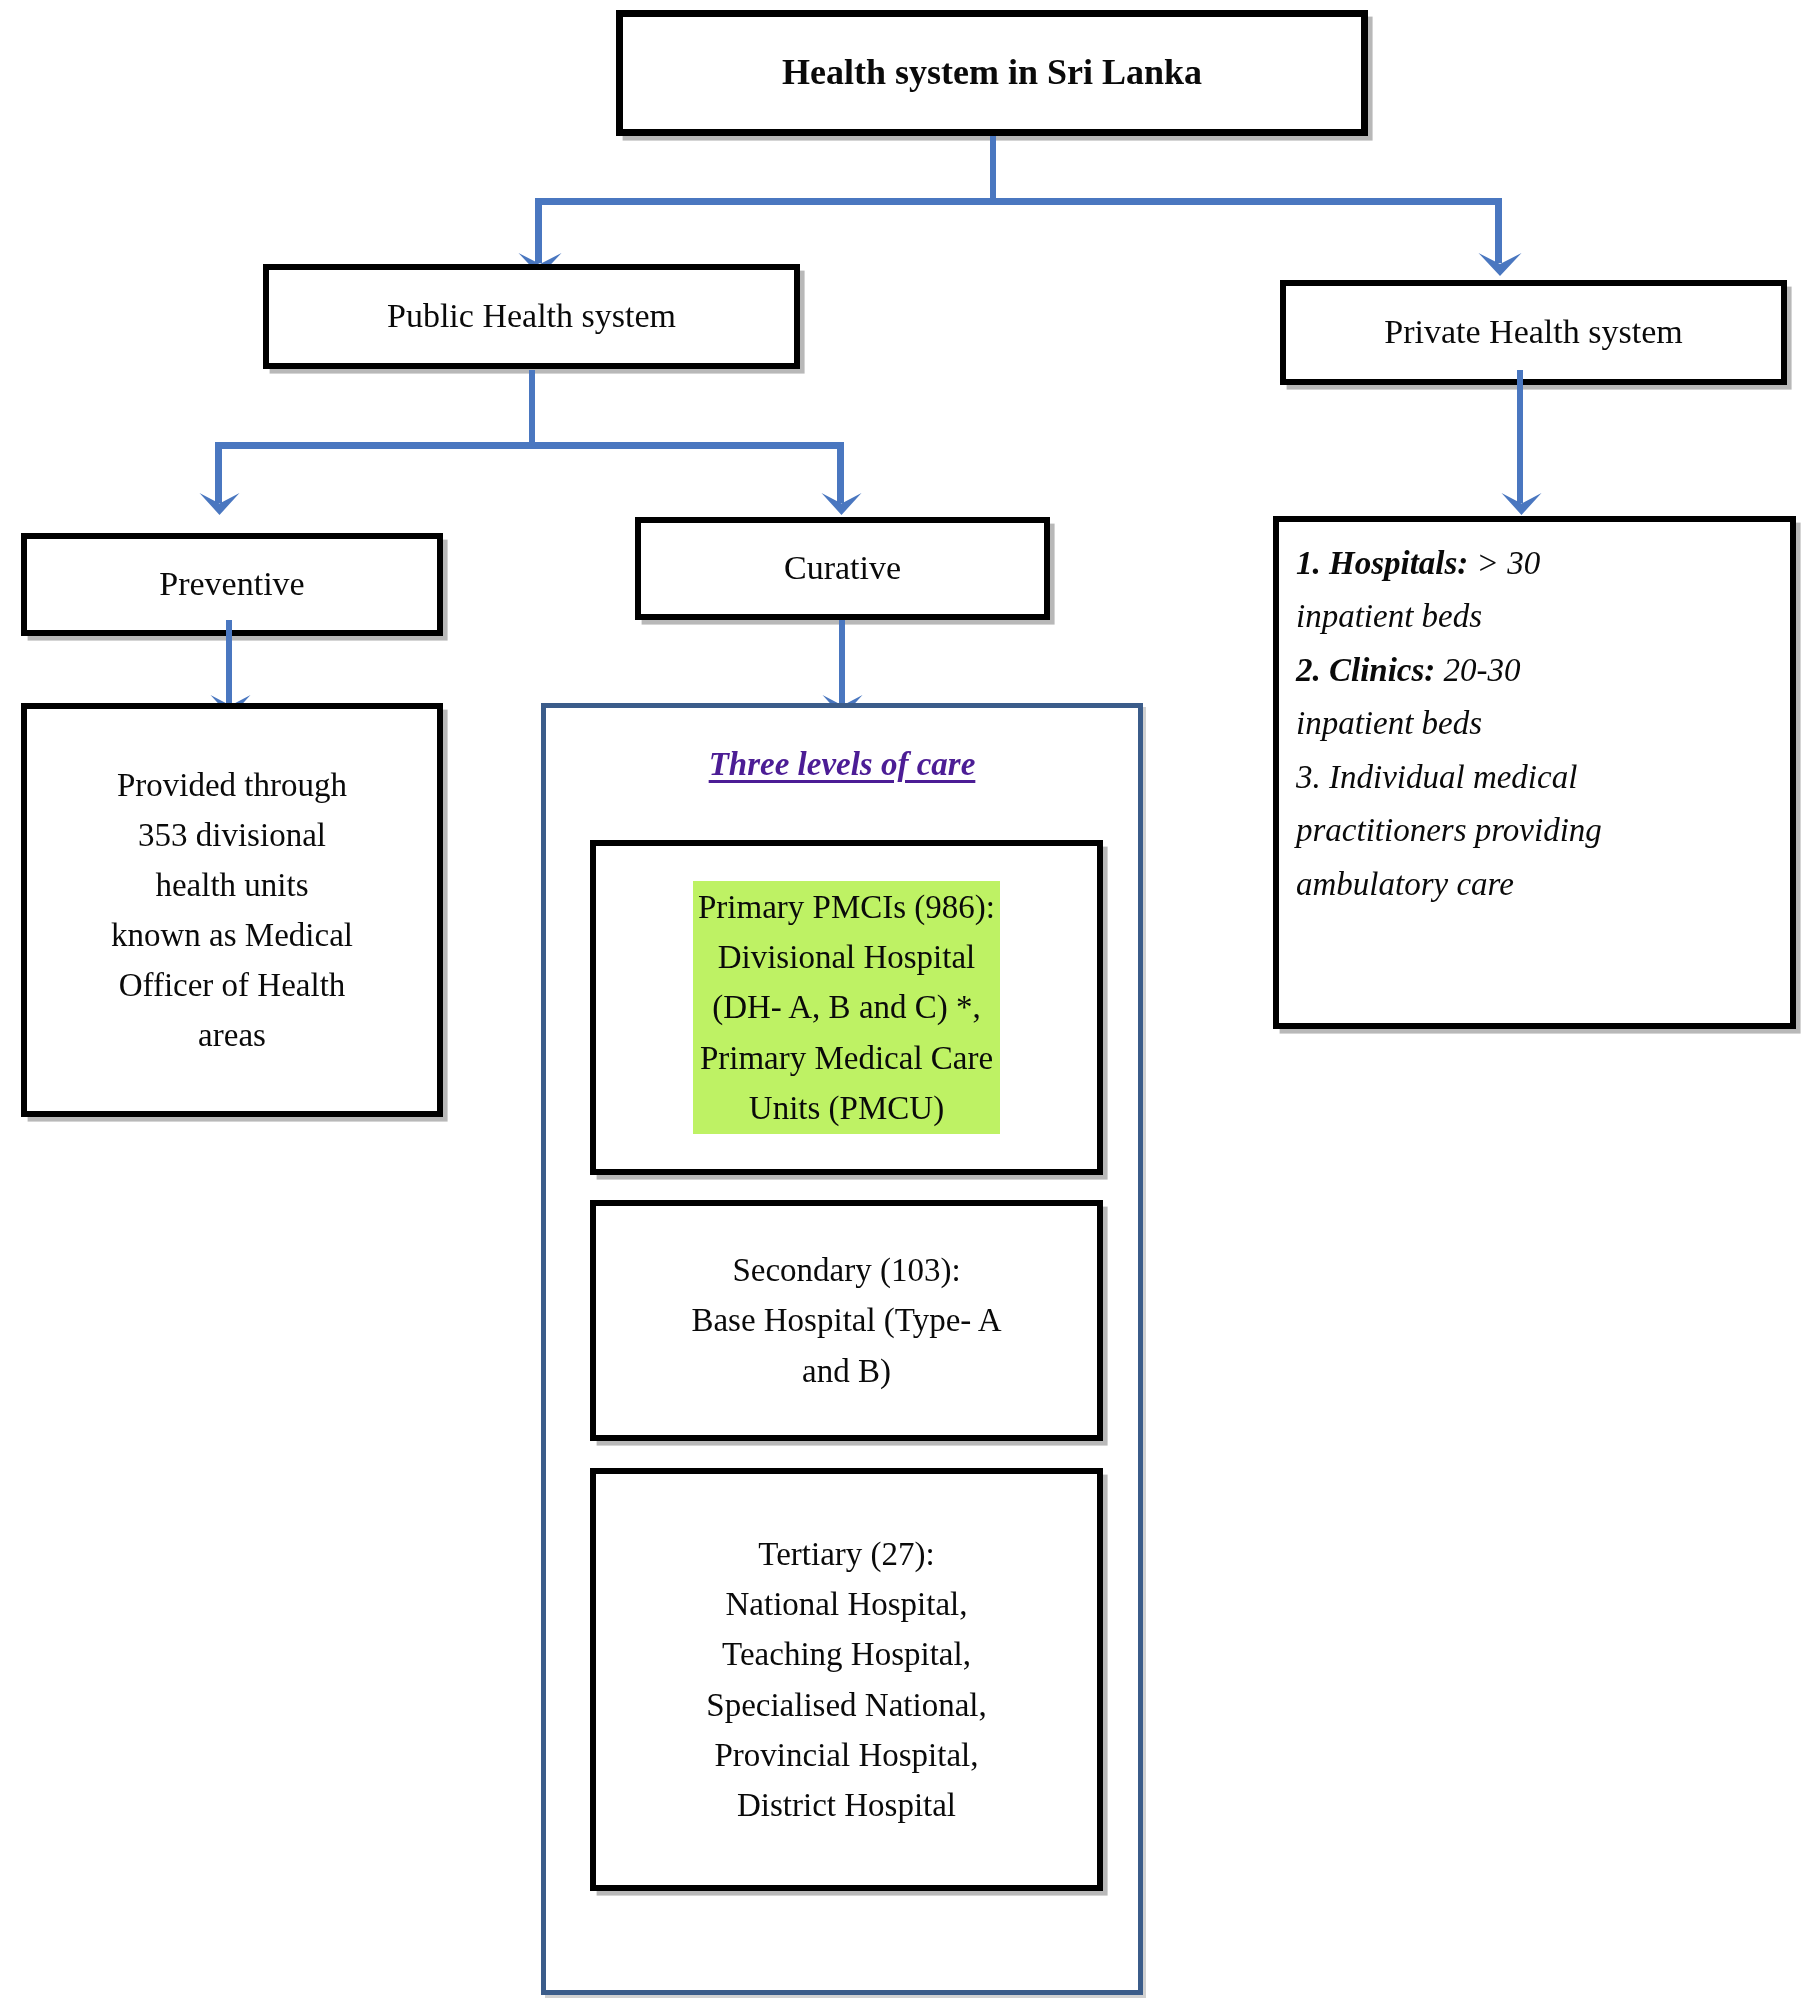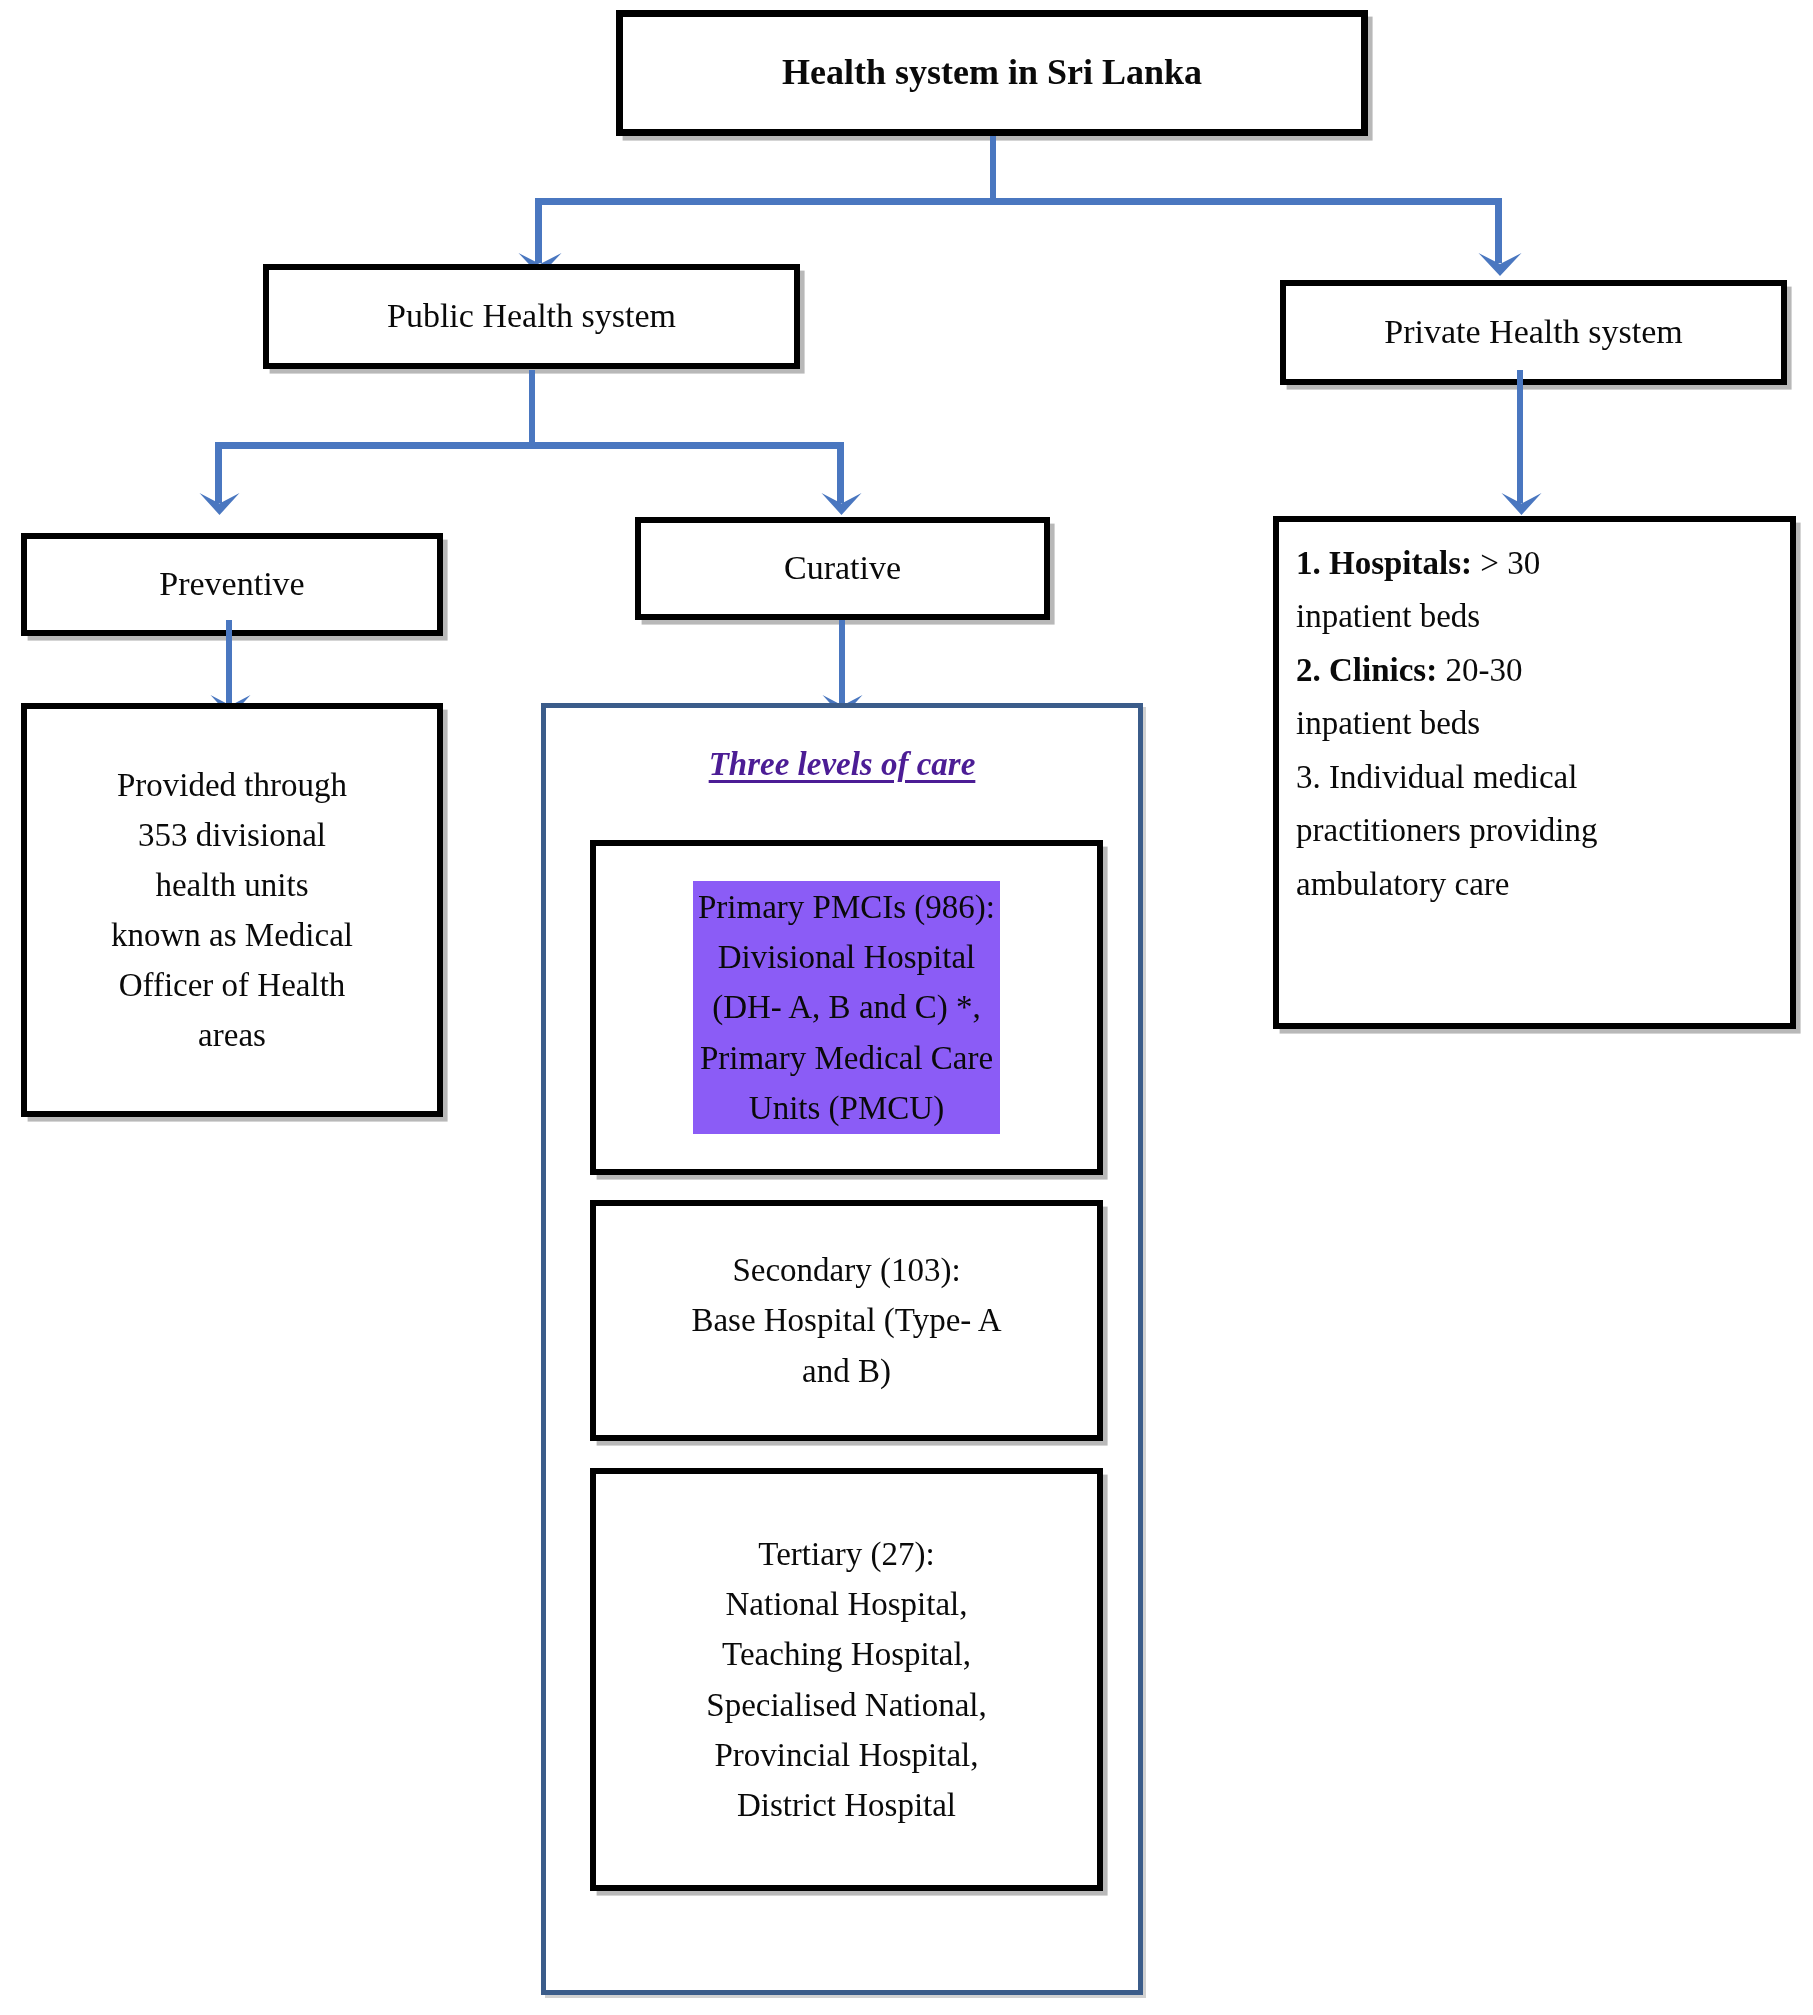--- a/index.html
+++ b/index.html
@@ -69,37 +69,37 @@
     font-size: 33px;
     font-weight: bold;
     font-style: italic;
     text-decoration: underline;
     text-underline-offset: 5px;
     color: #4c1d95;
   }
 
   
   .pink-fill {
-    background: #8b5cf6;
+    background: #bef264;
     display: inline-block;
     padding: 1px 5px;
   }
 
   
   .list-node {
     align-items: flex-start;
     justify-content: flex-start;
   }
   .list-node .txt {
     text-align: left;
     font-size: 33px;
     line-height: 1.62;
     padding: 15px 13px 0 17px;
   }
-  .list-node .txt p { margin: 0; }
+  .list-node .txt p { margin: 0; font-style: italic; }
   .bold { font-weight: bold; }
 
   
   .conn {
     position: absolute;
     background: #4A77C0;
   }
   .conn-v { width: 5.6px; }
   .conn-h { height: 6.6px; }
   .arrow-head {

